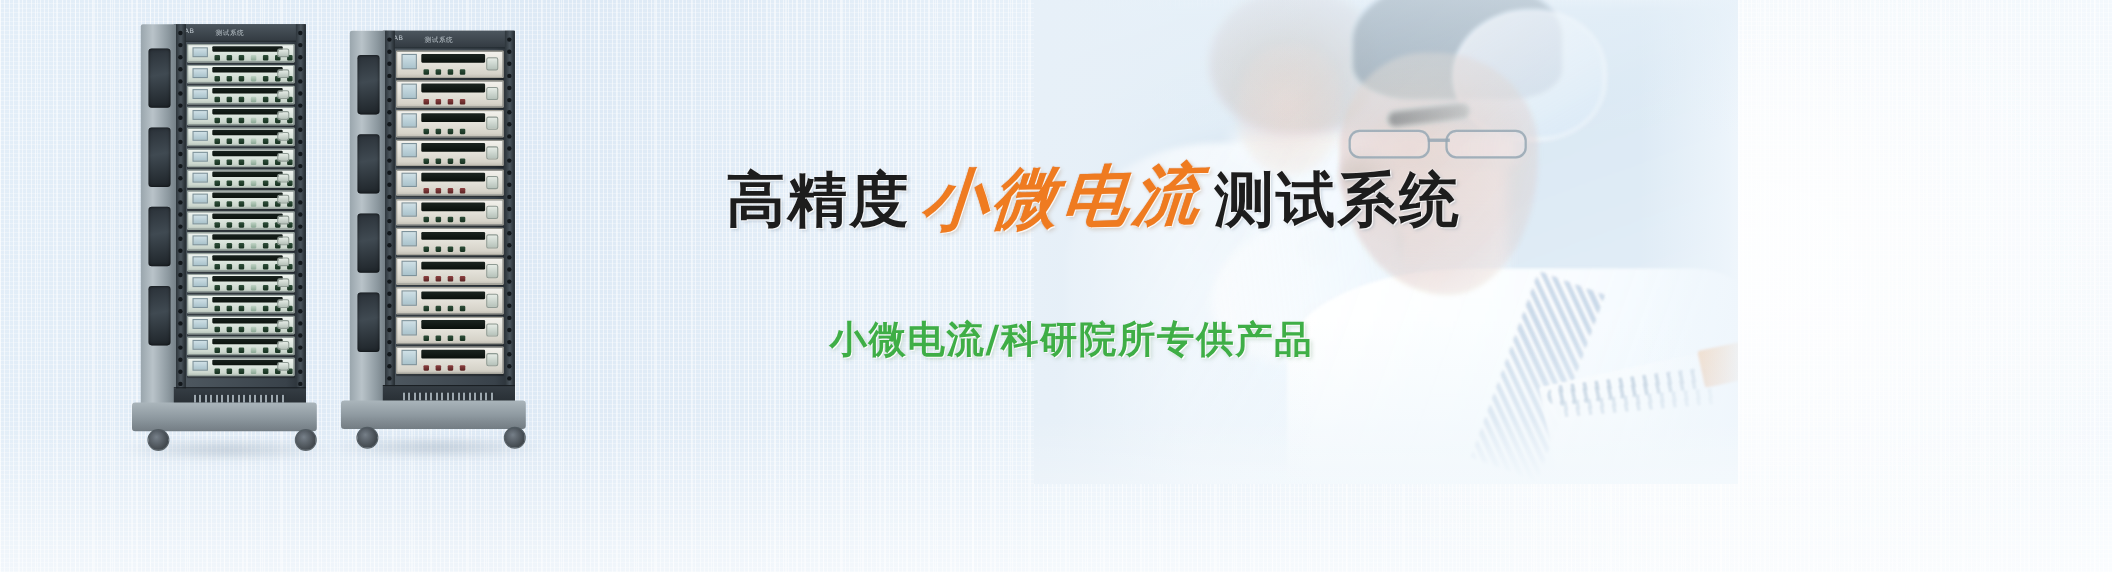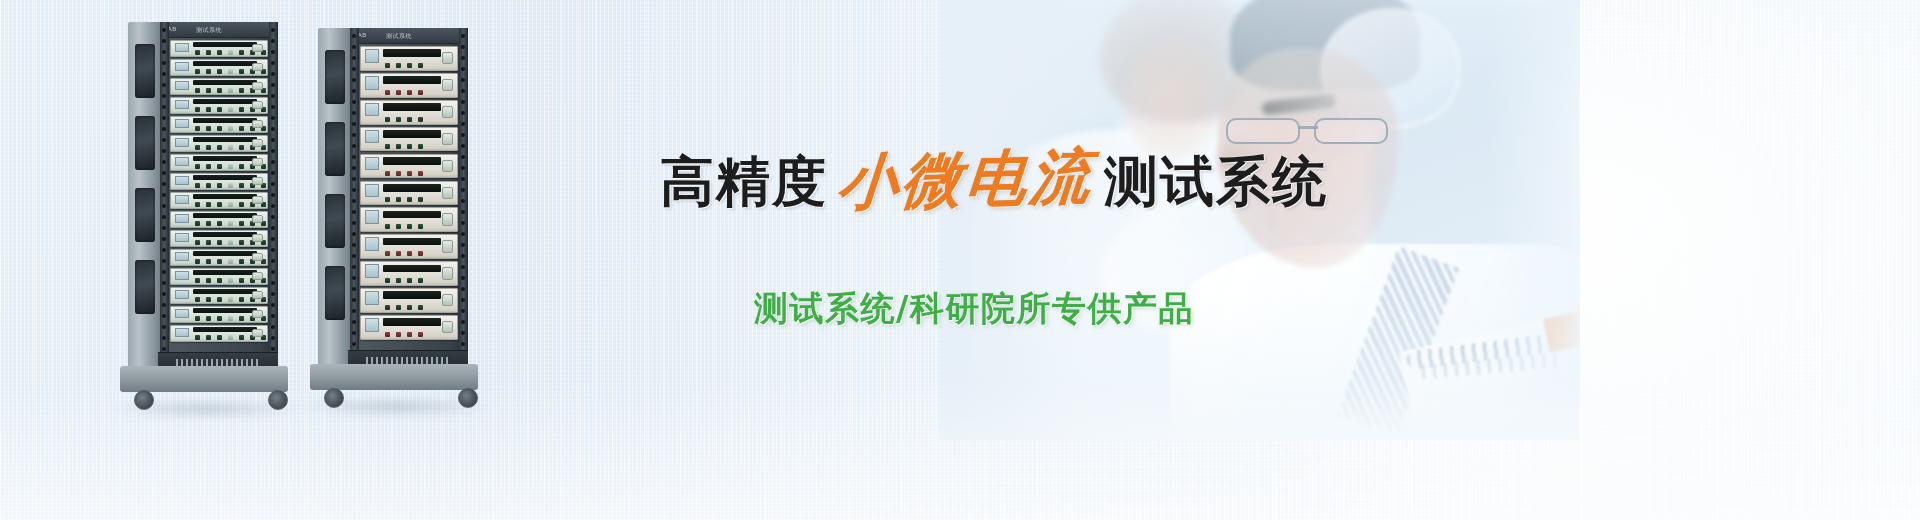--- a/index.html
+++ b/index.html
@@ -918,16 +918,16 @@
     </div>
 
   <div class="bg-bottomfade"></div>
 
   <div class="textblock">
     <div class="headline">
       <span class="hl-part hl-black">高精度</span>
       <span class="hl-part hl-orange">小微电流</span>
       <span class="hl-part hl-black">测试系统</span>
     </div>
-    <div class="subtitle-cn">测试系统/科研院所专供产品</div>
+    <div class="subtitle-cn">小微电流/科研院所专供产品</div>
   </div>
 
 </div>
 
 </body></html>

